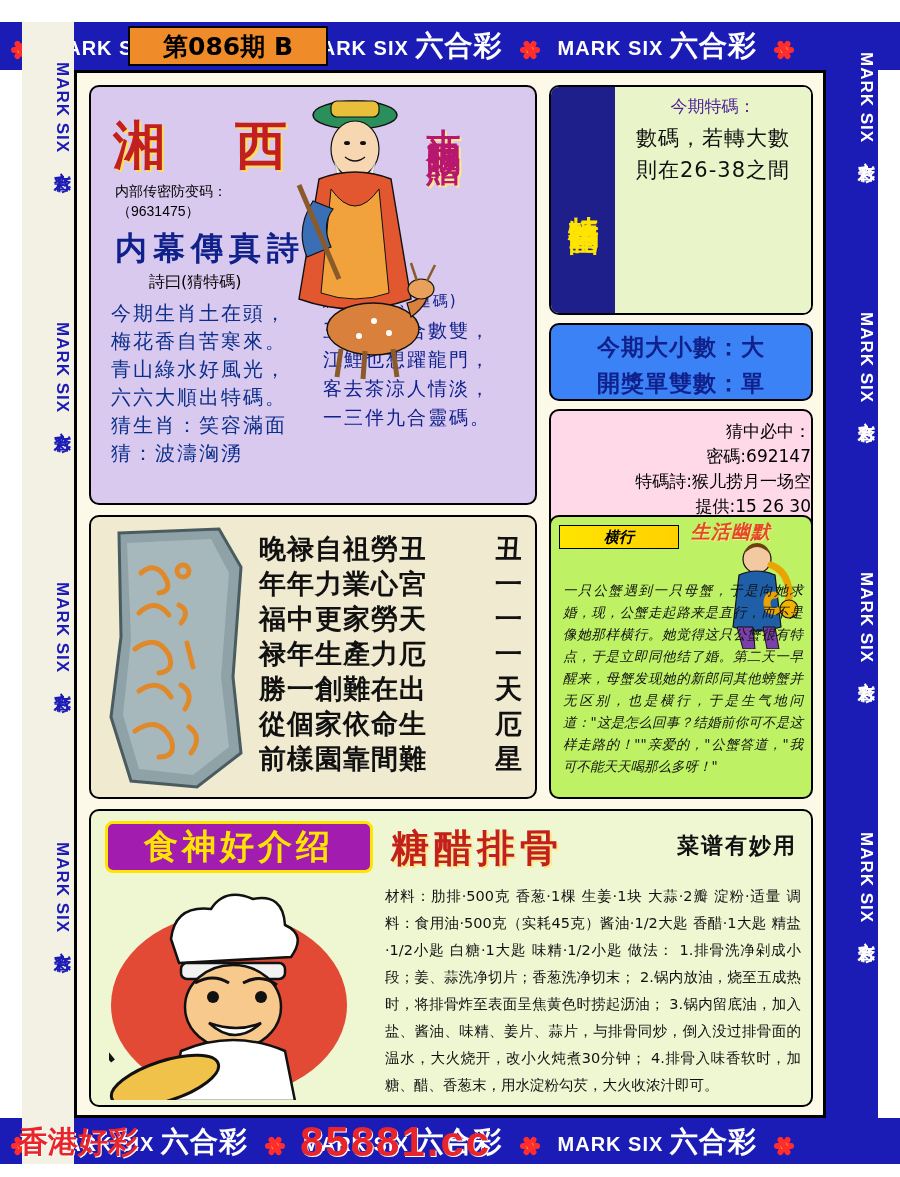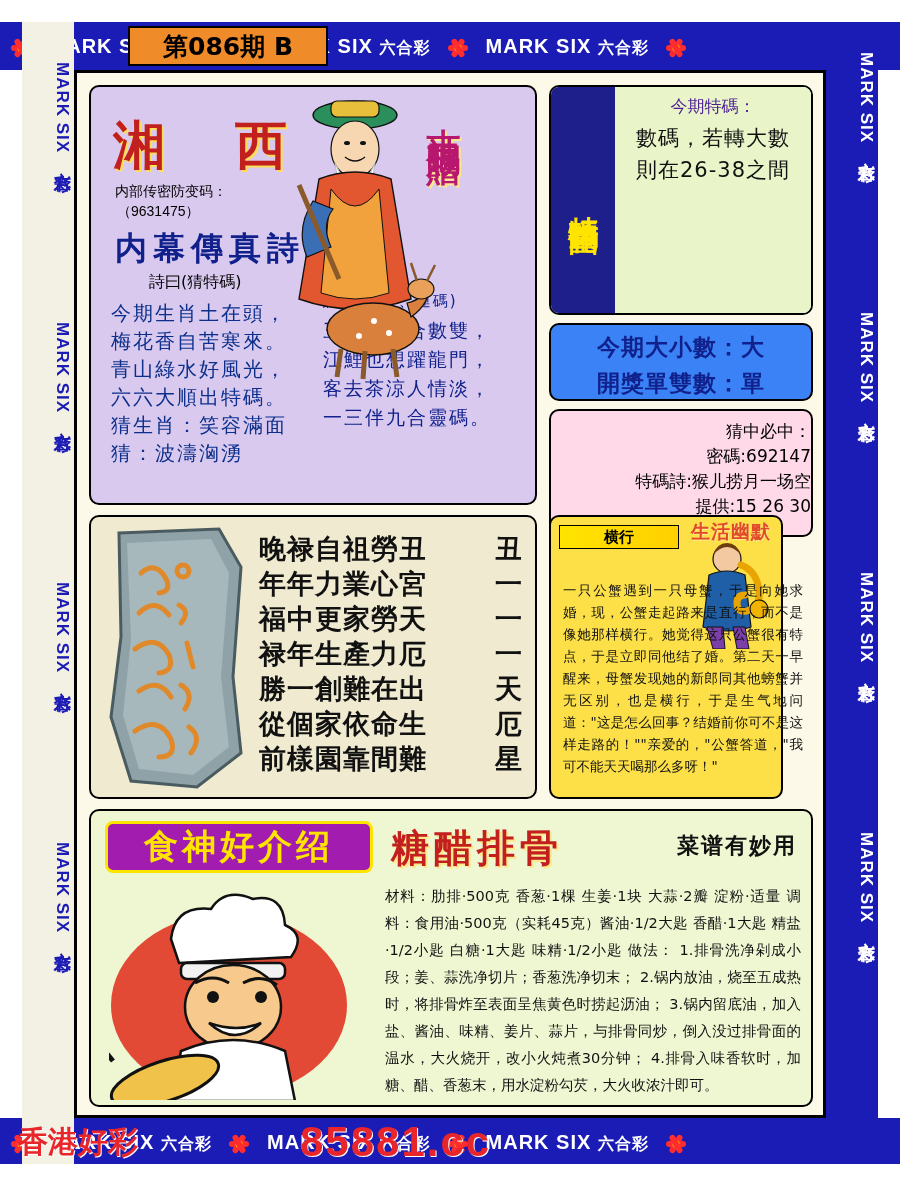--- a/index.html
+++ b/index.html
@@ -40,21 +40,21 @@
   .band-right{
     left:826px;top:22px;width:52px;height:1142px;
     background:#1b1bb5;
     overflow:hidden;
   }
   .marksix-run{
     color:#ffffff;font-family:"Liberation Sans",sans-serif;
     font-weight:bold;font-size:20px;letter-spacing:1px;
     line-height:48px;
   }
-  .marksix-run .cn{font-family:"DejaVu Sans",sans-serif;font-size:16px;}
+  .marksix-run .cn{font-family:"DejaVu Sans",sans-serif;font-size:28px;}
   .flower{
     display:inline-block;width:22px;height:22px;position:relative;
     vertical-align:middle;margin:0 10px;
   }
   .flower::before,.flower::after{
     content:"";position:absolute;left:50%;top:50%;
     width:20px;height:6px;background:#ff2d2d;border-radius:3px;
     transform:translate(-50%,-50%);
   }
   .flower::after{transform:translate(-50%,-50%) rotate(60deg);}
@@ -219,22 +219,23 @@
   }
   .col-poem .row{white-space:nowrap;}
   .col-tail{
     position:absolute;left:404px;top:14px;
     font-family:"DejaVu Sans",serif;font-weight:bold;font-size:27px;
     color:#111;line-height:35px;
   }
 
   
   #p-joke{
-    left:472px;top:442px;width:234px;height:284px;
-    background:#fde047;
+    left:472px;top:442px;width:264px;height:284px;
+    background:#bef264;
+    font-style:italic;
   }
   .joke-tag{
     position:absolute;left:8px;top:8px;width:120px;height:24px;
     background:linear-gradient(90deg,#ffe400,#ffd000);
     border:1px solid #000;box-sizing:border-box;
     font-family:"DejaVu Sans",sans-serif;font-weight:bold;font-size:15px;
     color:#000;display:flex;align-items:center;justify-content:center;
   }
   .joke-title{
     position:absolute;left:140px;top:2px;

